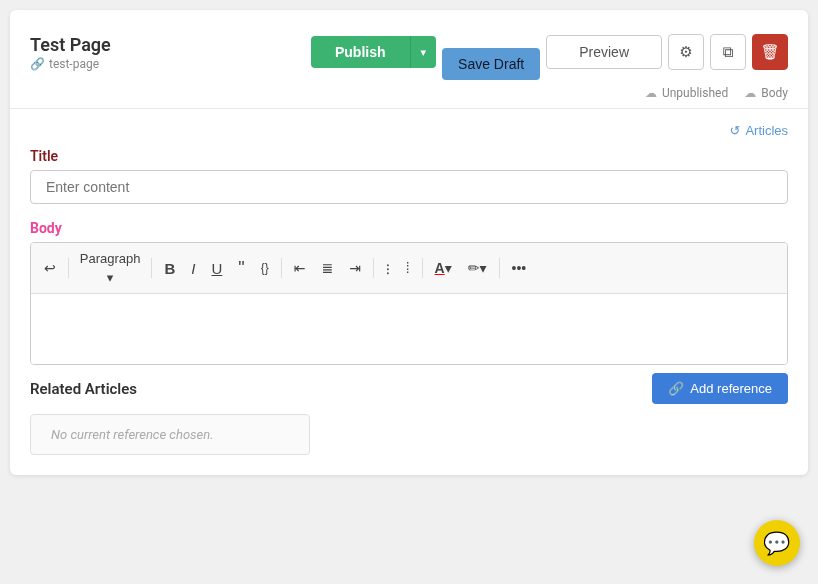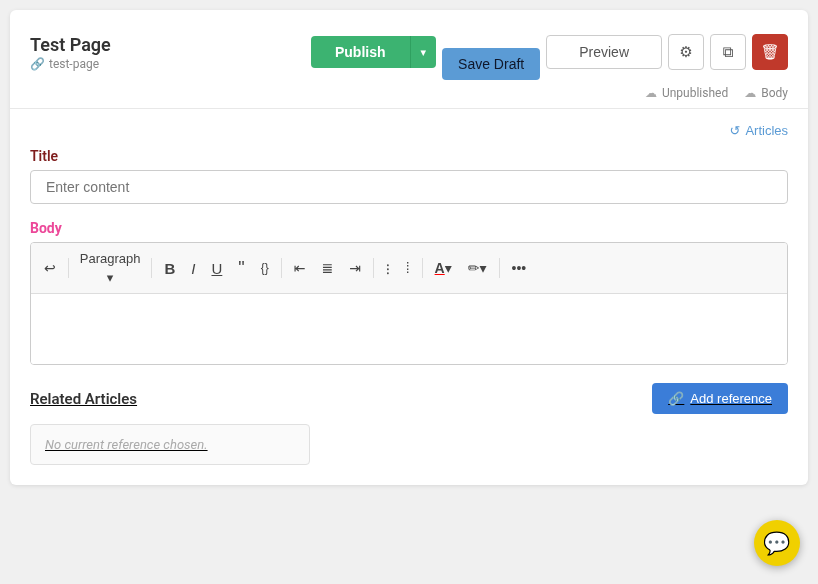--- a/index.html
+++ b/index.html
@@ -210,22 +210,21 @@
       gap: 4px;
       flex-direction: column;
     }
     .editor-body {
       min-height: 70px;
       padding: 10px 12px;
       background: #fff;
     }
     
     .related-articles-section {
-      margin-top: 18px;
-      text-decoration: underline;
+      margin-top: 8px;
     }
     .related-header {
       display: flex;
       align-items: center;
       justify-content: space-between;
       margin-bottom: 10px;
     }
     .related-label {
       font-size: 15px;
       font-weight: 600;
@@ -239,21 +238,21 @@
       font-size: 13px;
       cursor: pointer;
       border-radius: 4px;
       display: flex;
       align-items: center;
       gap: 6px;
     }
     .reference-empty {
       border: 1px solid #e0e0e0;
       border-radius: 4px;
-      padding: 12px 14px;
+      padding: 12px 20px;
       font-size: 13px;
       color: #aaa;
       font-style: italic;
       background: #fafafa;
       max-width: 280px;
     }
     
     .chat-button {
       position: fixed;
       bottom: 18px;

